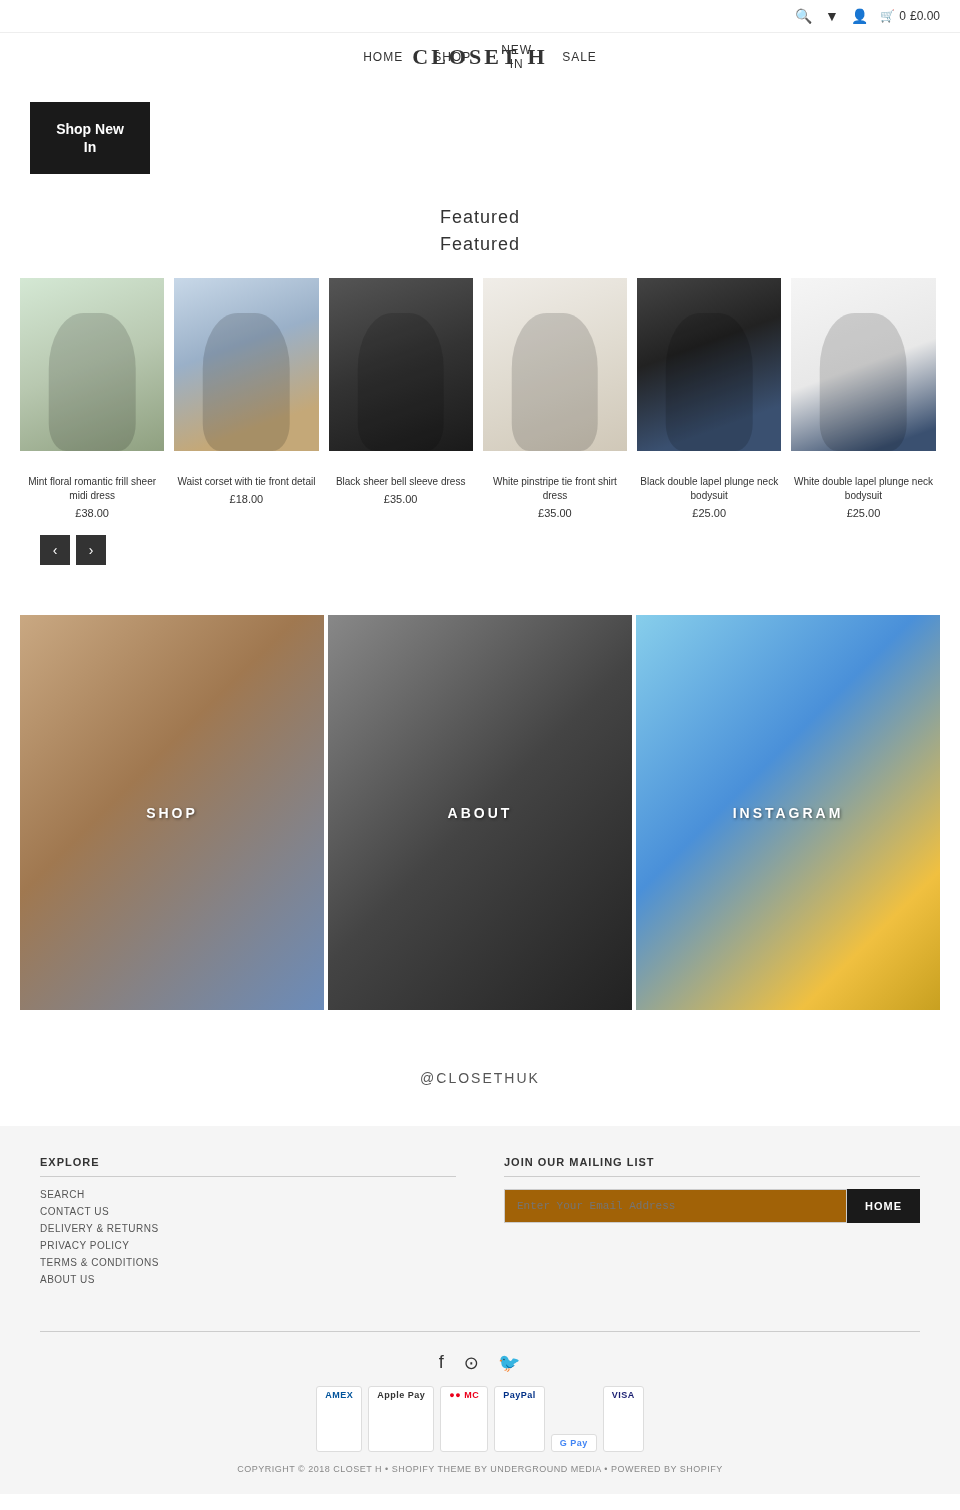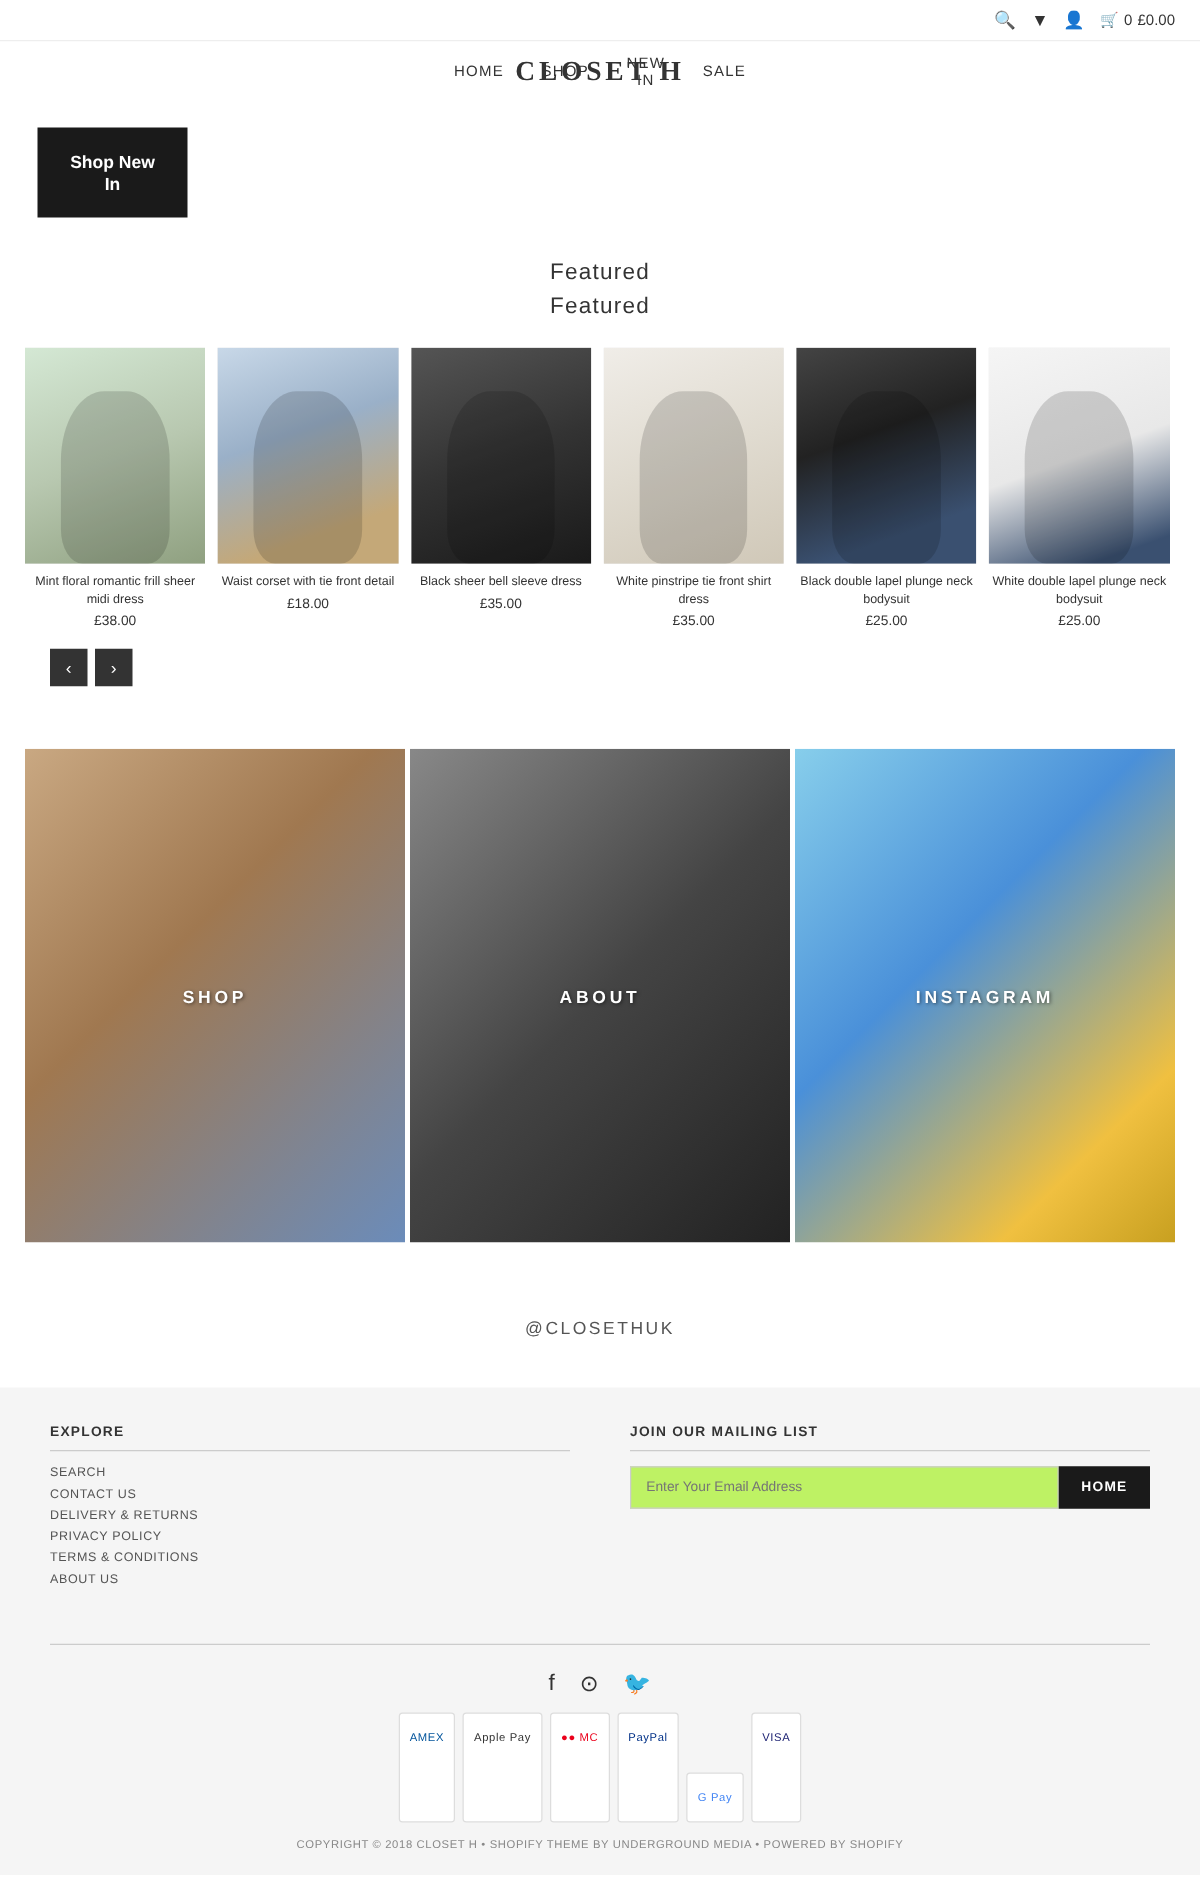--- a/index.html
+++ b/index.html
@@ -105,21 +105,21 @@
     }
     .product-image-inner {
       position: absolute;
       inset: 0;
       display: flex;
       align-items: center;
       justify-content: center;
     }
     .product-name {
       font-size: 10px;
-      margin-top: 8px;
+      margin-top: 24px;
       color: #333;
       line-height: 1.4;
     }
     .product-price {
       font-size: 11px;
       margin-top: 4px;
       color: #333;
     }
 
     
@@ -224,21 +224,22 @@
       display: flex;
       gap: 0;
       margin-top: 10px;
     }
     .mailing-input {
       flex: 1;
       padding: 10px 12px;
       border: 1px solid #ccc;
       font-size: 11px;
       outline: none;
-      background: #bef264;
+      background: #a16207;
+      font-family: Liberation Mono, monospace;
     }
     .mailing-btn {
       background: #1a1a1a;
       color: #fff;
       border: none;
       padding: 10px 18px;
       font-size: 11px;
       font-weight: bold;
       cursor: pointer;
       letter-spacing: 1px;
@@ -268,23 +269,23 @@
       display: flex;
       justify-content: center;
       gap: 6px;
       margin-bottom: 12px;
       flex-wrap: wrap;
     }
     .payment-badge {
       background: #fff;
       border: 1px solid #ddd;
       border-radius: 3px;
-      padding: 14px 8px;
+      padding: 3px 8px;
       font-size: 9px;
-      font-weight: normal;
+      font-weight: bold;
       color: #555;
       letter-spacing: 0.5px;
       text-align: center;
     }
     .payment-badge.amex { color: #00539b; }
     .payment-badge.apple { color: #333; }
     .payment-badge.master { color: #eb001b; }
     .payment-badge.paypal { color: #003087; }
     .payment-badge.gpay { color: #4285f4; margin-top: 48px; }
     .payment-badge.visa { color: #1a1f71; }

